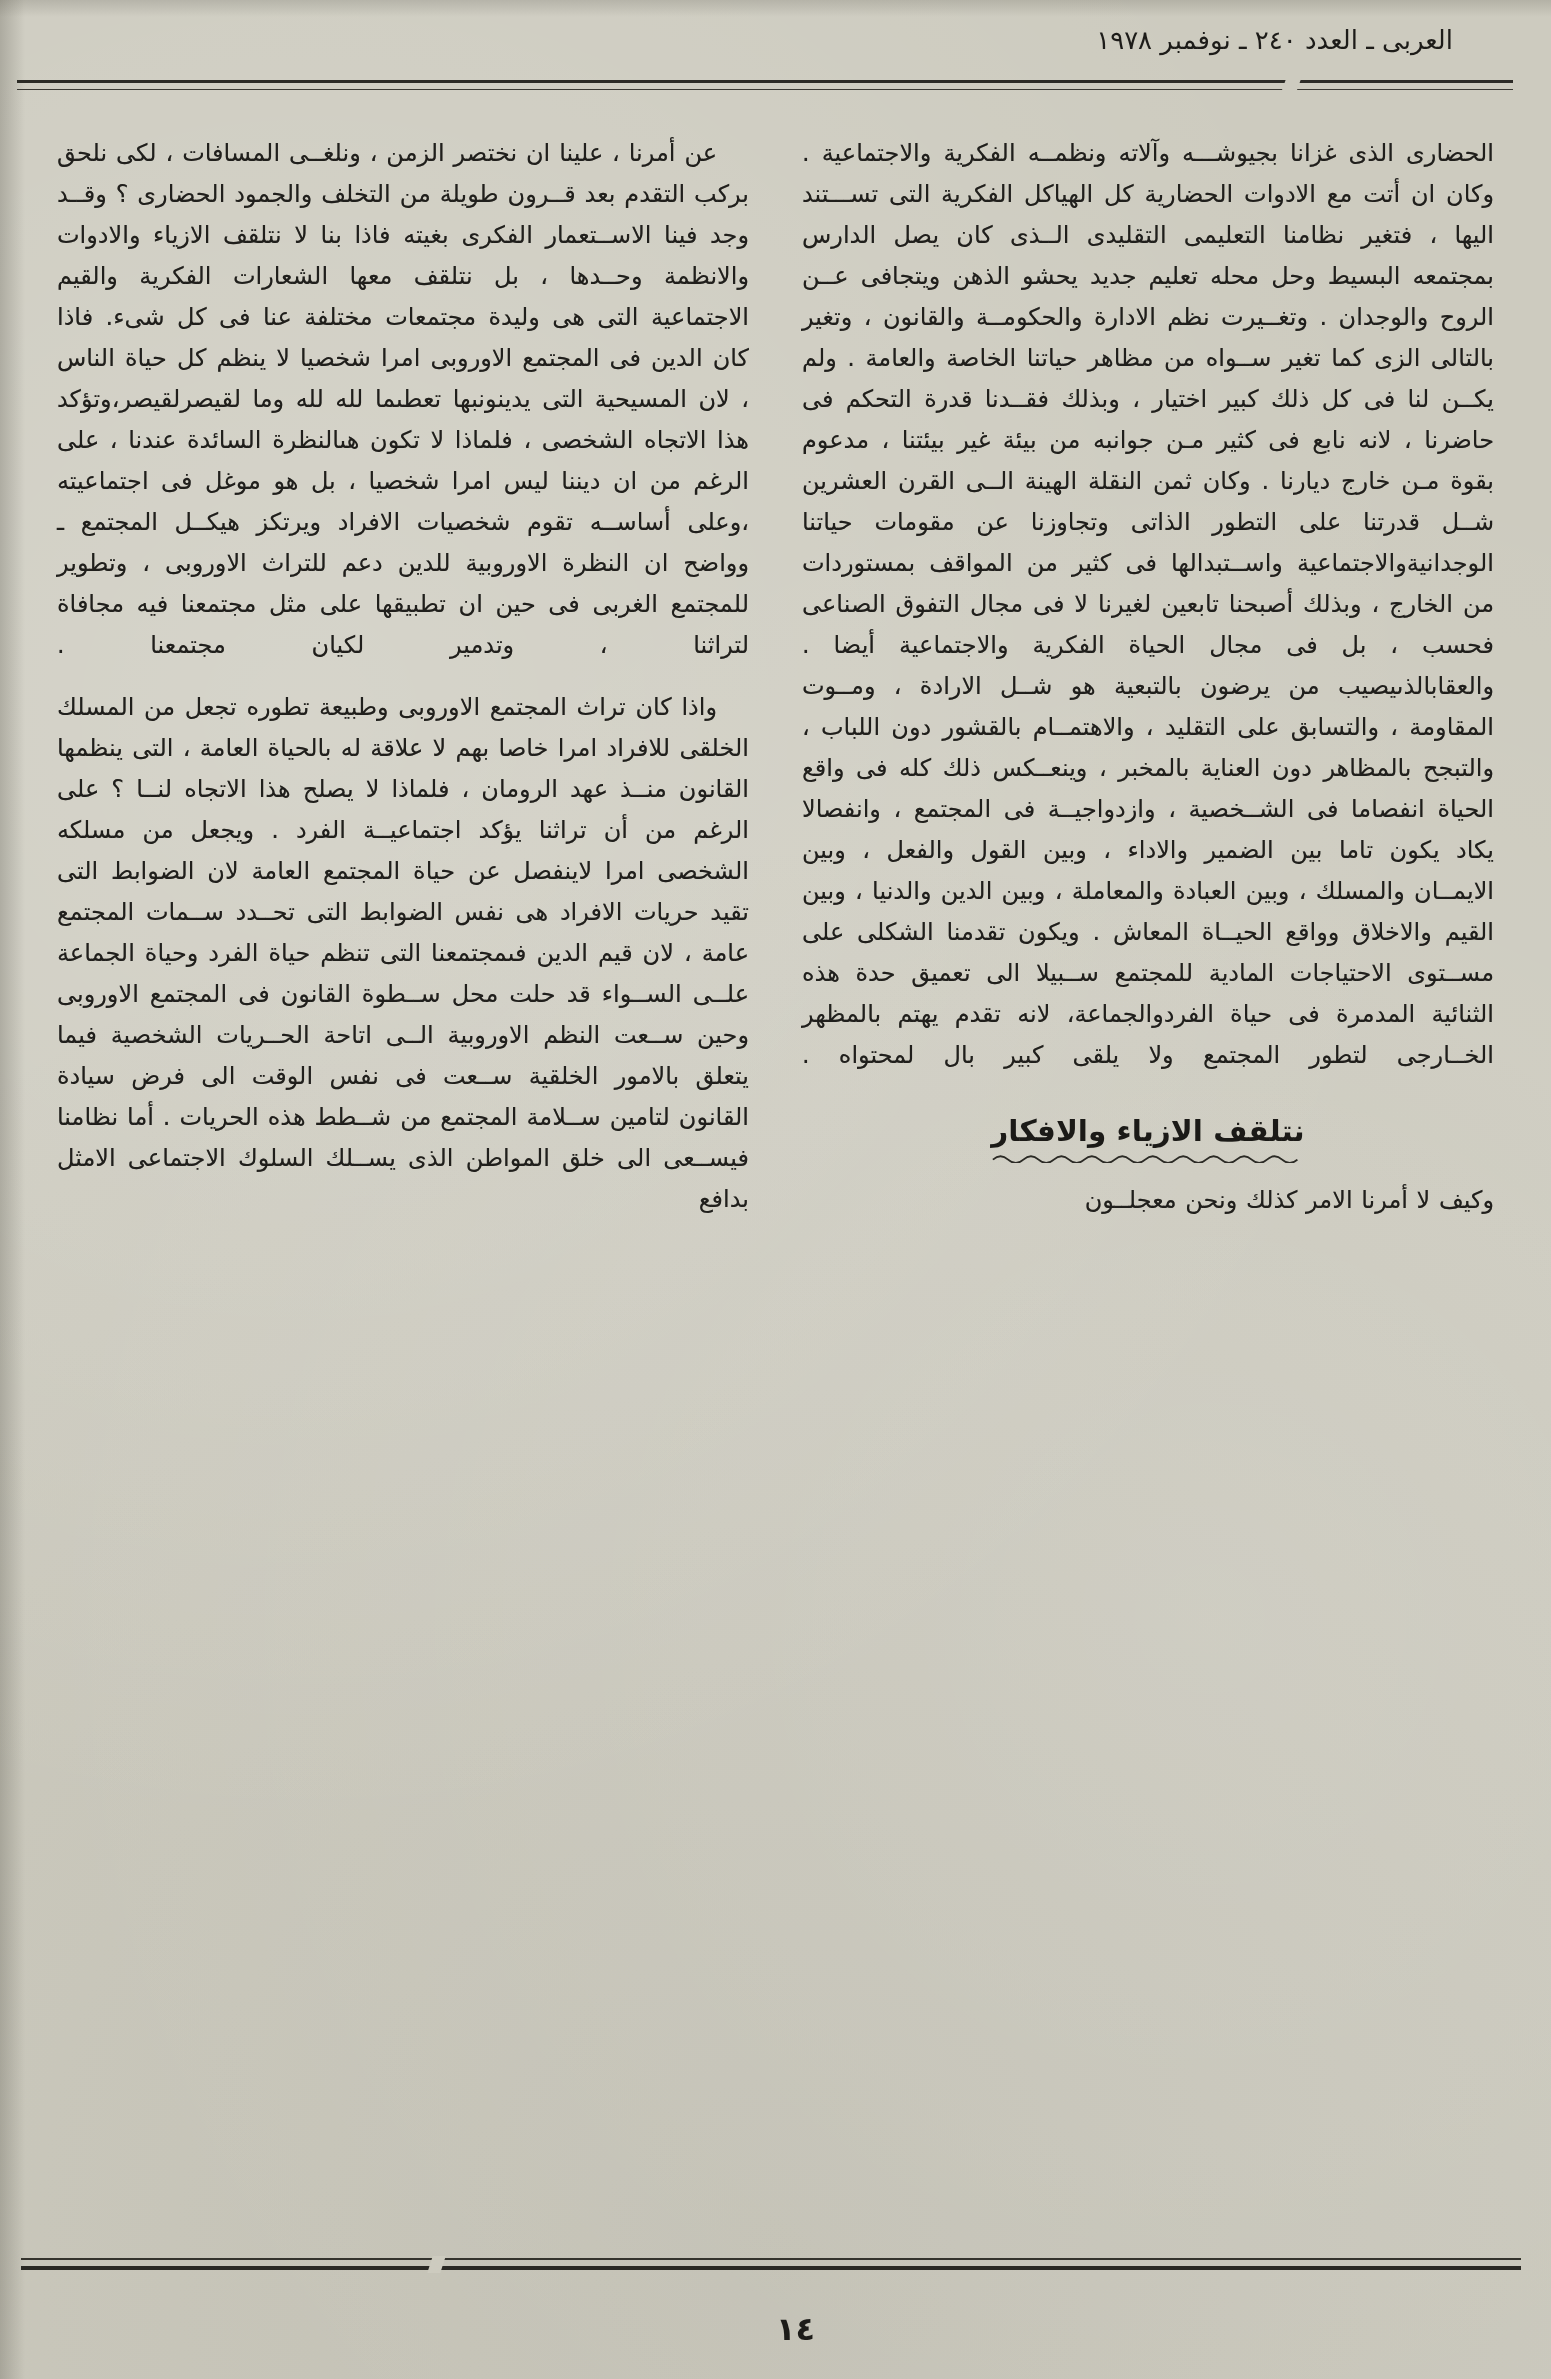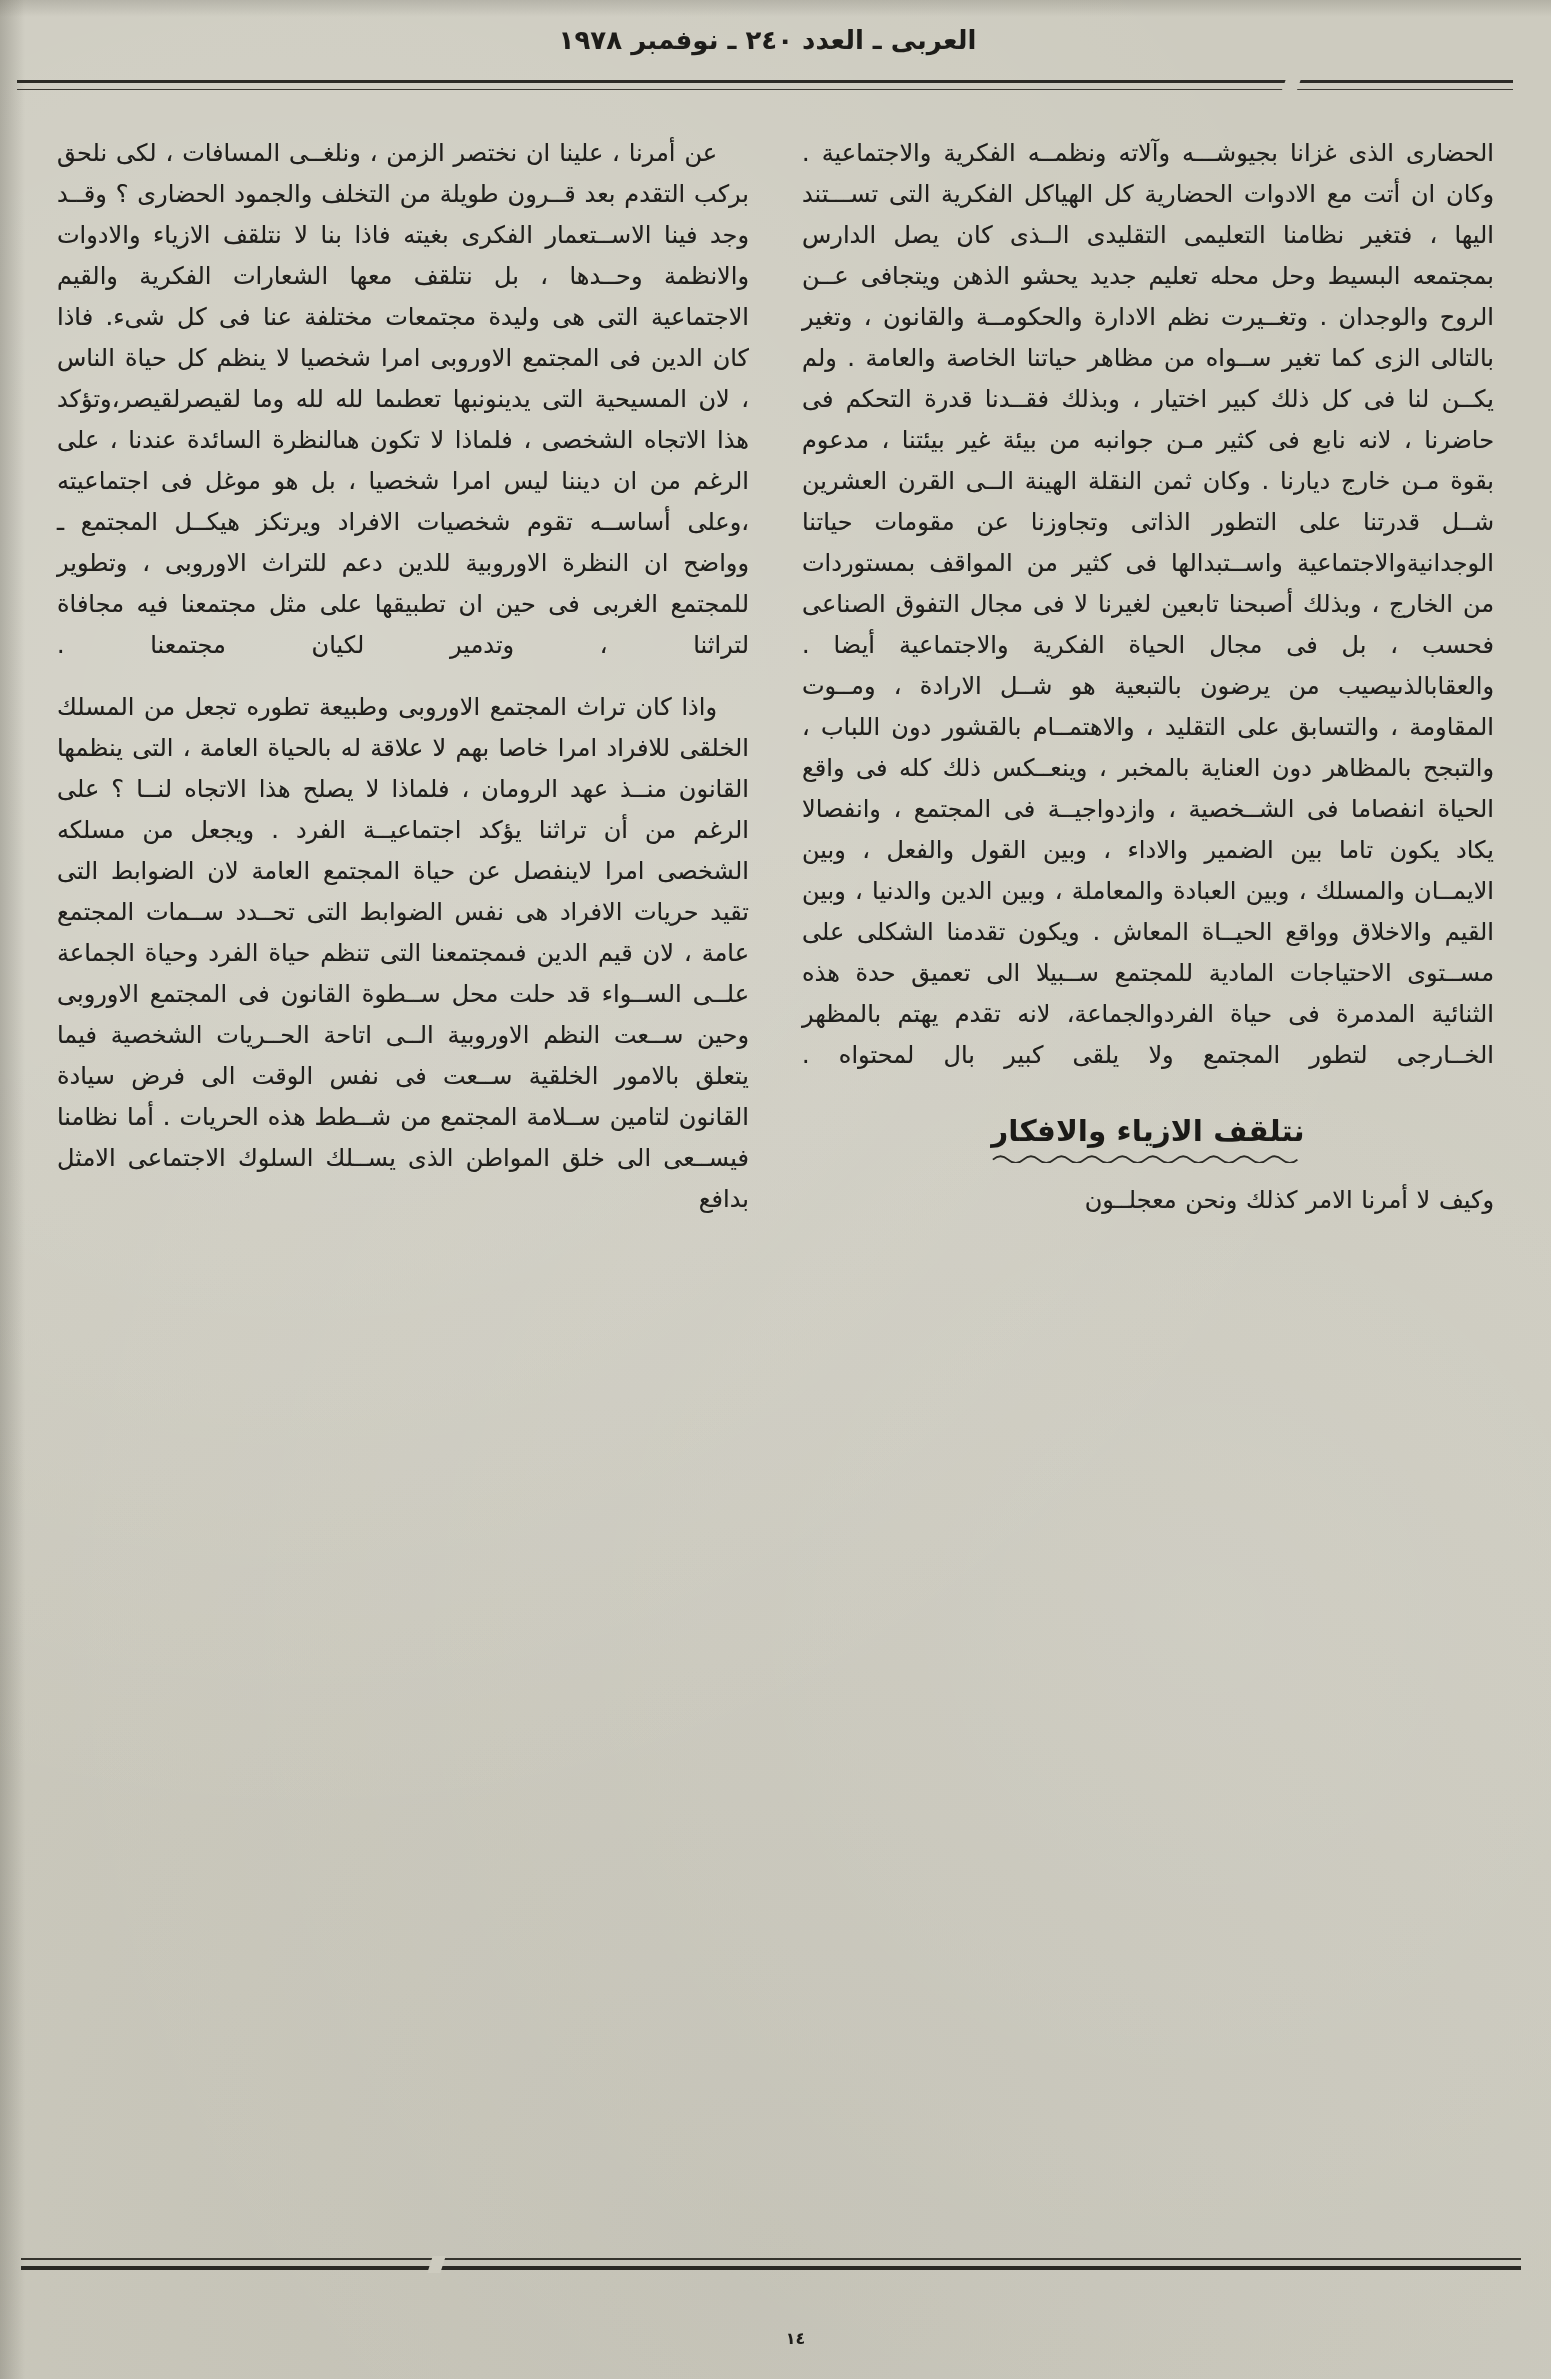--- a/index.html
+++ b/index.html
@@ -17,25 +17,24 @@
       radial-gradient(circle at 20% 30%, rgba(255,255,255,0.18) 0%, rgba(255,255,255,0) 55%),
       radial-gradient(circle at 78% 68%, rgba(255,255,255,0.12) 0%, rgba(255,255,255,0) 60%),
       radial-gradient(circle at 50% 95%, rgba(120,118,105,0.12) 0%, rgba(255,255,255,0) 60%);
     font-family: "DejaVu Sans", "Liberation Sans", sans-serif;
     color: #24231f;
     overflow: hidden;
   }
   .header {
     position: absolute;
     top: 25px;
-    right: 128px;
+    right: 98px;
     left: 112px;
-    text-align: center;
     font-size: 26px;
-    font-weight: bold;
+    font-weight: normal;
     letter-spacing: 0.5px;
     color: #1d1c19;
   }
   .rule-top {
     position: absolute;
     top: 80px;
     right: 38px;
     left: 17px;
     height: 13.3px;
   }
@@ -131,21 +130,21 @@
     height: 17px;
     background: #cdcbbf;
     transform: skewX(-18deg);
   }
   .folio {
     position: absolute;
     bottom: 32px;
     right: 0;
     left: 0;
     text-align: center;
-    font-size: 16px;
+    font-size: 32px;
     font-weight: bold;
     color: #1d1c19;
     padding-left: 40px;
   }
   .edge-shade-left {
     position: absolute;
     top: 0; bottom: 0; left: 0;
     width: 25px;
     background: linear-gradient(to right, rgba(90,88,78,0.30), rgba(90,88,78,0));
     pointer-events: none;

